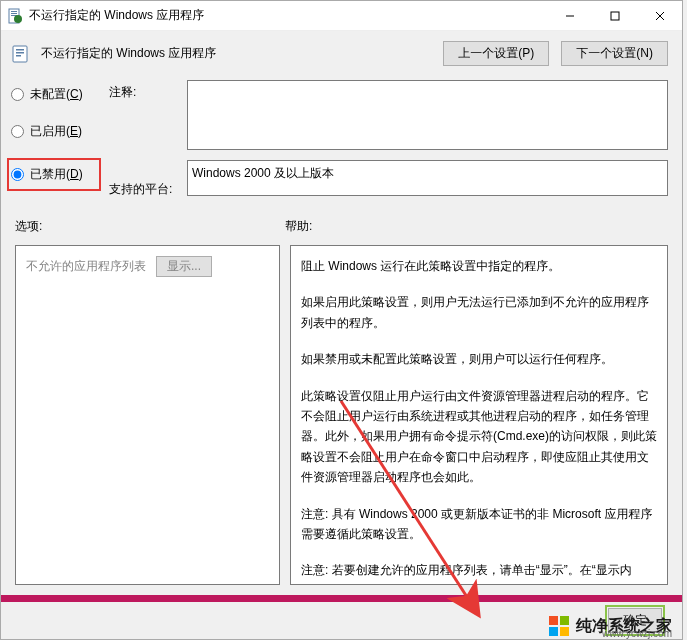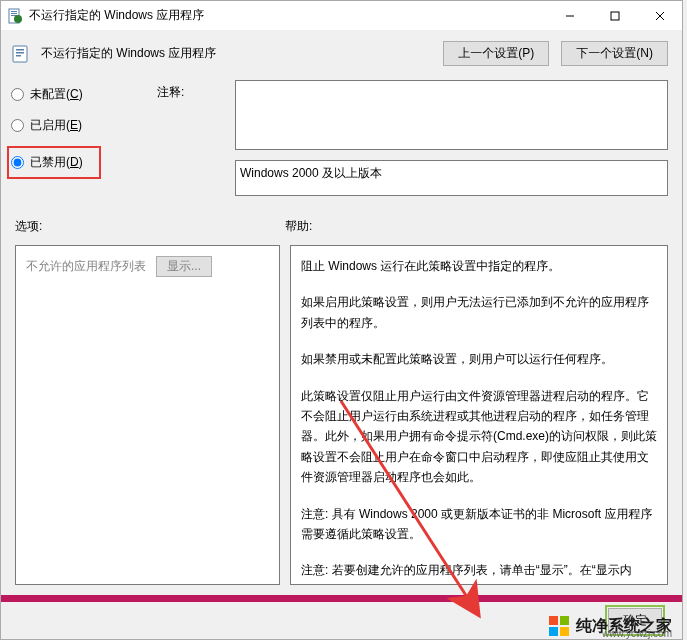--- a/index.html
+++ b/index.html
@@ -9,26 +9,26 @@
   .titlebar .tb-icon { width:16px; height:16px; margin-right:6px; }
   .titlebar .tb-title { flex:1; font-size:12px; color:#000;}
   .winbtns { display:flex; height:100%; }
   .winbtn { width:45px; display:flex; align-items:center; justify-content:center; }
   .header-row { display:flex; align-items:center; padding:10px 14px 14px 10px; gap:10px; background:#f0f0f0;}
   .policy-icon { width:20px; height:20px; flex:none;}
   .policy-title { flex:1; font-size:12px; color:#000;}
   .navbtns { display:flex; gap:12px; }
   .btn { background:#e1e1e1; border:1px solid #adadad; padding:3px 14px; font-size:12px; font-family:inherit; cursor:default;}
   .cfg-area { display:flex; padding:0 14px 0 10px; background:#f0f0f0; gap:8px;}
-  .radios { width:90px; display:flex; flex-direction:column; gap:14px; padding-top:6px;}
+  .radios { width:90px; display:flex; flex-direction:column; gap:20px; padding-top:6px;}
   .radio-row { display:flex; align-items:center; gap:6px; white-space:nowrap;}
   .radio-row input { width:13px; height:13px;}
   .radio-label u { text-decoration: underline;}
   .highlight-radio { border:2px solid #e53935; padding:6px 6px 6px 2px; margin-left:-4px; margin-top:-2px;}
-  .side-labels { width:70px; display:flex; flex-direction:column; justify-content:space-between; padding-top:4px;margin-left:48px;}
+  .side-labels { width:70px; display:flex; flex-direction:column; justify-content:space-between; padding-top:4px;}
   .side-labels .lbl { font-size:12px; color:#000; text-align:left; height:60px; display:flex; align-items:flex-start;}
   .side-labels .lbl.platform{ align-items:flex-end; padding-bottom:8px;}
   .boxes { flex:1; display:flex; flex-direction:column; gap:10px; padding-bottom:10px;}
   .textarea { width:100%; border:1px solid #7a7a7a; background:#fff; resize:none; font-family:inherit; font-size:12px; padding:4px;}
   .ta-comment{ height:70px;}
   .ta-platform{ height:36px;}
   .sub-labels{ display:flex; padding:12px 14px 6px 14px; background:#f0f0f0;}
   .sub-labels .left{ flex:0 0 270px;}
   .sub-labels .right{ flex:1;}
   .panes { flex:1; display:flex; padding:4px 14px 10px 14px; gap:10px; background:#f0f0f0; min-height:0;}
@@ -108,20 +108,21 @@
       </label>
       <div class="highlight-radio">
         <label class="radio-row">
           <input type="radio" name="st" checked="" style="">
           <span class="radio-label">已禁用(<u>D</u>)</span>
         </label>
       </div>
     </div>
     <div class="side-labels">
       <div class="lbl">注释:</div>
+      <div class="lbl platform">支持的平台:</div>
     </div>
     <div class="boxes">
       <textarea class="textarea ta-comment" style=""></textarea>
       <textarea class="textarea ta-platform" readonly="" style="">Windows 2000 及以上版本</textarea>
     </div>
   </div>
 
   <div class="sub-labels">
     <div class="left">选项:</div>
     <div class="right">帮助:</div>

